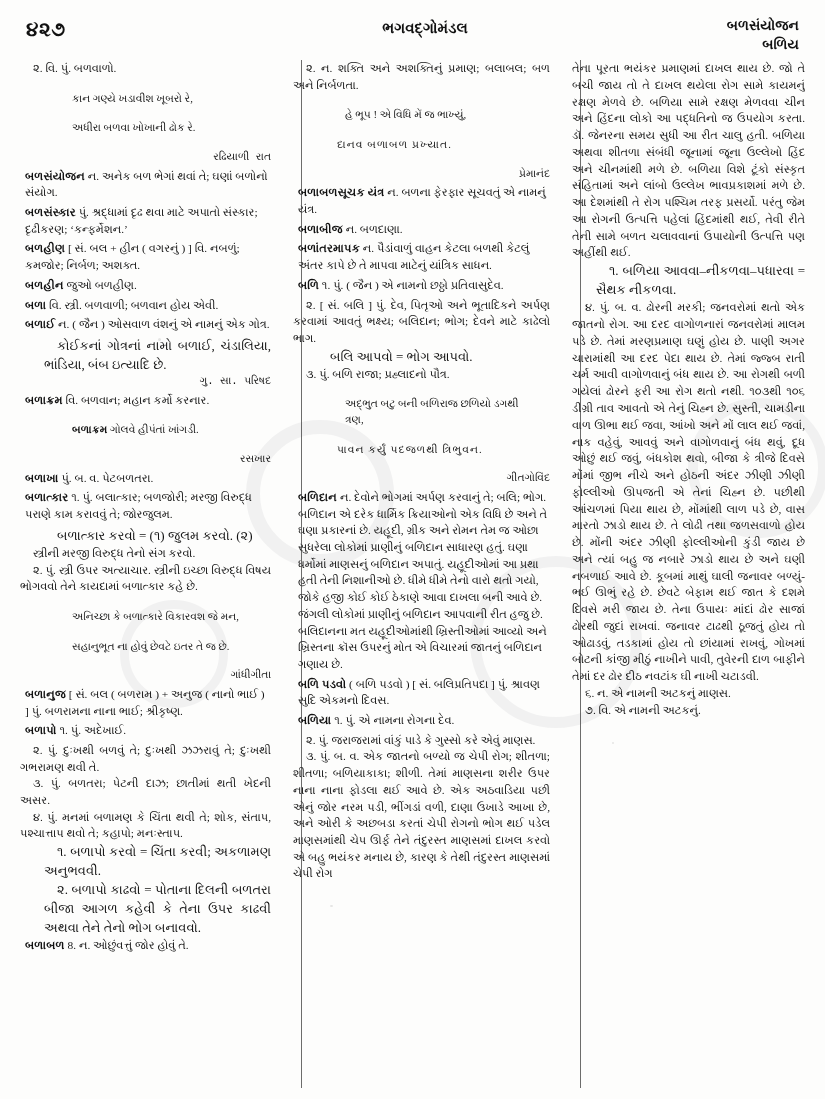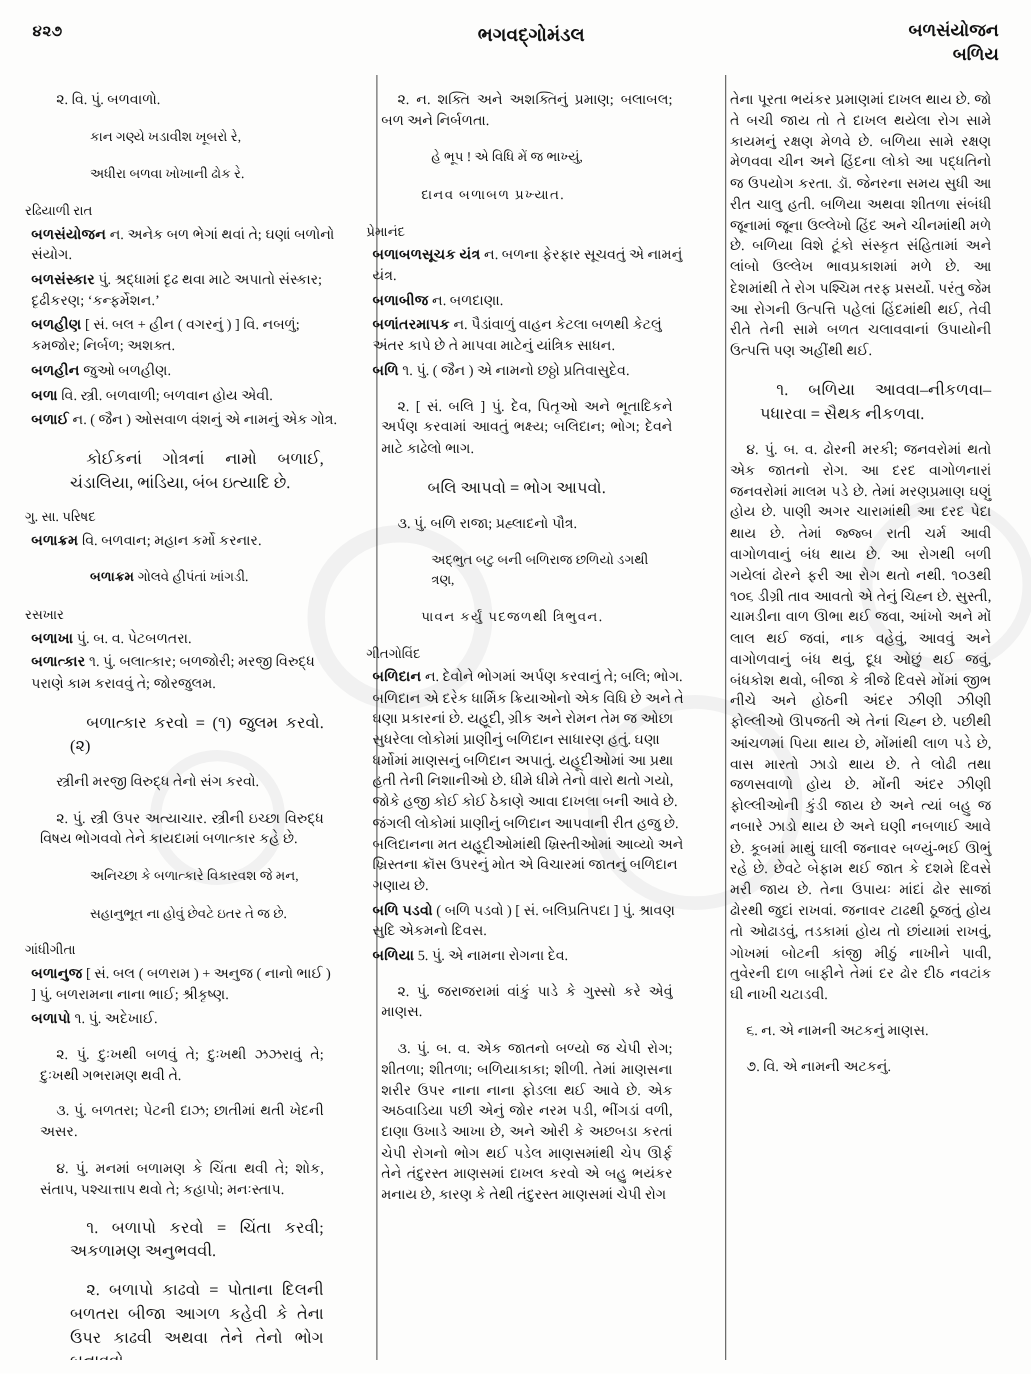--- a/index.html
+++ b/index.html
@@ -43,21 +43,21 @@
   
   #header {
     position: absolute;
     left: 0; right: 0; top: 0;
     height: 58px;
     z-index: 3;
   }
   #header .folio {
     position: absolute;
     left: 26px; top: 18px;
-    font-size: 12px;
+    font-size: 20px;
     font-weight: bold;
     letter-spacing: 0.5px;
     color: #111;
   }
   #header .booktitle {
     position: absolute;
     left: 0; right: 0; top: 20px;
     text-align: center;
     font-size: 15px;
     font-weight: bold;
@@ -128,25 +128,27 @@
     margin: 14px;
     font-size: 10.7px;
     line-height: 1.46;
   }
   .quote.spread {
     padding-left: 30px;
     letter-spacing: 1.1px;
   }
   .cite {
     display: block;
+    text-align: right;
     font-size: 10.7px;
     margin: 0 0 2px 0;
+    font-family: Liberation Mono, monospace;
   }
   .body-para {
-    margin: 12px;
+    margin: 0;
     text-align: justify;
   }
   .body-para.indent { text-indent: 13px; }
 
   .col-3 .body-para { line-height: 1.47; }
 </style>
 </head>
 <body>
 
 <div id="page">
@@ -215,21 +217,21 @@
         <p class="entry"><span class="hw">બળાંતરમાપક</span><span> ન. પૈડાંવાળું વાહન કેટલા બળથી કેટલું અંતર કાપે છે તે માપવા માટેનું યાંત્રિક સાધન.</span></p>
         <p class="entry"><span class="hw">બળિ</span><span> ૧. પું. ( જૈન ) એ નામનો છઠ્ઠો પ્રતિવાસુદેવ.</span></p>
         <p class="body-para indent">૨. [ સં. બલિ ] પું. દેવ, પિતૃઓ અને ભૂતાદિકને અર્પણ કરવામાં આવતું ભક્ષ્ય; બલિદાન; ભોગ; દેવને માટે કાઢેલો ભાગ.</p>
         <p class="body-para indent sub">બલિ આપવો = ભોગ આપવો.</p>
         <p class="body-para indent">૩. પું. બળિ રાજા; પ્રહ્લાદનો પૌત્ર.</p>
         <p class="quote">અદ્‌ભુત બટુ બની બળિરાજ છળિયો ડગથી ત્રણ,</p>
         <p class="quote spread">પાવન કર્યું પદજળથી ત્રિભુવન.</p>
         <p class="cite">ગીતગોવિંદ</p>
         <p class="entry"><span class="hw">બળિદાન</span><span> ન. દેવોને ભોગમાં અર્પણ કરવાનું તે; બલિ; ભોગ. બળિદાન એ દરેક ધાર્મિક ક્રિયાઓનો એક વિધિ છે અને તે ઘણા પ્રકારનાં છે. યહૂદી, ગ્રીક અને રોમન તેમ જ ઓછા સુધરેલા લોકોમાં પ્રાણીનું બળિદાન સાધારણ હતું. ઘણા ધર્મોમાં માણસનું બળિદાન અપાતું. યહૂદીઓમાં આ પ્રથા હતી તેની નિશાનીઓ છે. ધીમે ધીમે તેનો વારો થતો ગયો, જોકે હજી કોઈ કોઈ ઠેકાણે આવા દાખલા બની આવે છે. જંગલી લોકોમાં પ્રાણીનું બળિદાન આપવાની રીત હજુ છે. બલિદાનના મત યહૂદીઓમાંથી ખ્રિસ્તીઓમાં આવ્યો અને ખ્રિસ્તના ક્રૉસ ઉપરનું મોત એ વિચારમાં જાતનું બળિદાન ગણાય છે.</span></p>
         <p class="entry"><span class="hw">બળિ પડવો</span><span> ( બળિ પડવો ) [ સં. બલિપ્રતિપદા ] પું. શ્રાવણ સુદિ એકમનો દિવસ.</span></p>
-        <p class="entry"><span class="hw">બળિયા</span><span> 5. પું. એ નામના રોગના દેવ.</span></p>
+        <p class="entry"><span class="hw">બળિયા</span><span> ૧. પું. એ નામના રોગના દેવ.</span></p>
         <p class="body-para indent">૨. પું. જરાજરામાં વાંકું પાડે કે ગુસ્સો કરે એવું માણસ.</p>
         <p class="body-para indent">૩. પું. બ. વ. એક જાતનો બળ્યો જ ચેપી રોગ; શીતળા; શીતળા; બળિયાકાકા; શીળી. તેમાં માણસના શરીર ઉપર નાના નાના ફોડલા થઈ આવે છે. એક અઠવાડિયા પછી એનું જોર નરમ પડી, ભીંગડાં વળી, દાણા ઉખાડે આખા છે, અને ઓરી કે અછબડા કરતાં ચેપી રોગનો ભોગ થઈ પડેલ માણસમાંથી ચેપ ઊર્ફ તેને તંદુરસ્ત માણસમાં દાખલ કરવો એ બહુ ભયંકર મનાય છે, કારણ કે તેથી તંદુરસ્ત માણસમાં ચેપી રોગ</p>
       </div>
     <div class="col col-3" id="col-3">
         <p class="body-para">તેના પૂરતા ભયંકર પ્રમાણમાં દાખલ થાય છે. જો તે બચી જાય તો તે દાખલ થયેલા રોગ સામે કાયમનું રક્ષણ મેળવે છે. બળિયા સામે રક્ષણ મેળવવા ચીન અને હિંદના લોકો આ પદ્ધતિનો જ ઉપયોગ કરતા. ડૉ. જેનરના સમય સુધી આ રીત ચાલુ હતી. બળિયા અથવા શીતળા સંબંધી જૂનામાં જૂના ઉલ્લેખો હિંદ અને ચીનમાંથી મળે છે. બળિયા વિશે ટૂંકો સંસ્કૃત સંહિતામાં અને લાંબો ઉલ્લેખ ભાવપ્રકાશમાં મળે છે. આ દેશમાંથી તે રોગ પશ્ચિમ તરફ પ્રસર્યો. પરંતુ જેમ આ રોગની ઉત્પત્તિ પહેલાં હિંદમાંથી થઈ, તેવી રીતે તેની સામે બળત ચલાવવાનાં ઉપાયોની ઉત્પત્તિ પણ અહીંથી થઈ.</p>
         <p class="body-para indent sub">૧. બળિયા આવવા–નીકળવા–પધારવા = સૈથક નીકળવા.</p>
         <p class="body-para indent">૪. પું. બ. વ. ઢોરની મરકી; જનવરોમાં થતો એક જાતનો રોગ. આ દરદ વાગોળનારાં જનવરોમાં માલમ પડે છે. તેમાં મરણપ્રમાણ ઘણું હોય છે. પાણી અગર ચારામાંથી આ દરદ પેદા થાય છે. તેમાં જ્જ્બ રાતી ચર્મ આવી વાગોળવાનું બંધ થાય છે. આ રોગથી બળી ગયેલાં ઢોરને ફરી આ રોગ થતો નથી. ૧૦૩થી ૧૦૬ ડીગ્રી તાવ આવતો એ તેનું ચિહ્ન છે. સુસ્તી, ચામડીના વાળ ઊભા થઈ જવા, આંખો અને મોં લાલ થઈ જવાં, નાક વહેવું, આવવું અને વાગોળવાનું બંધ થવું, દૂધ ઓછું થઈ જવું, બંધકોશ થવો, બીજા કે ત્રીજે દિવસે મોંમાં જીભ નીચે અને હોઠની અંદર ઝીણી ઝીણી ફોલ્લીઓ ઊપજતી એ તેનાં ચિહ્ન છે. પછીથી આંચળમાં પિયા થાય છે, મોંમાંથી લાળ પડે છે, વાસ મારતો ઝાડો થાય છે. તે લોઢી તથા જળસવાળો હોય છે. મોંની અંદર ઝીણી ફોલ્લીઓની કુંડી જાય છે અને ત્યાં બહુ જ નબારે ઝાડો થાય છે અને ઘણી નબળાઈ આવે છે. કૂબમાં માથું ઘાલી જનાવર બળ્યું-ભઈ ઊભું રહે છે. છેવટે બેફામ થઈ જાત કે દશમે દિવસે મરી જાય છે. તેના ઉપાયઃ માંદાં ઢોર સાજાં ઢોરથી જુદાં રાખવાં. જનાવર ટાઢથી ઠૂજતું હોય તો ઓઢાડવું, તડકામાં હોય તો છાંયામાં રાખવું, ગોખમાં બોટની કાંજી મીઠું નાખીને પાવી, તુવેરની દાળ બાફીને તેમાં દર ઢોર દીઠ નવટાંક ઘી નાખી ચટાડવી.</p>
         <p class="body-para indent">૬. ન. એ નામની અટકનું માણસ.</p>
         <p class="body-para indent">૭. વિ. એ નામની અટકનું.</p>
       </div>

